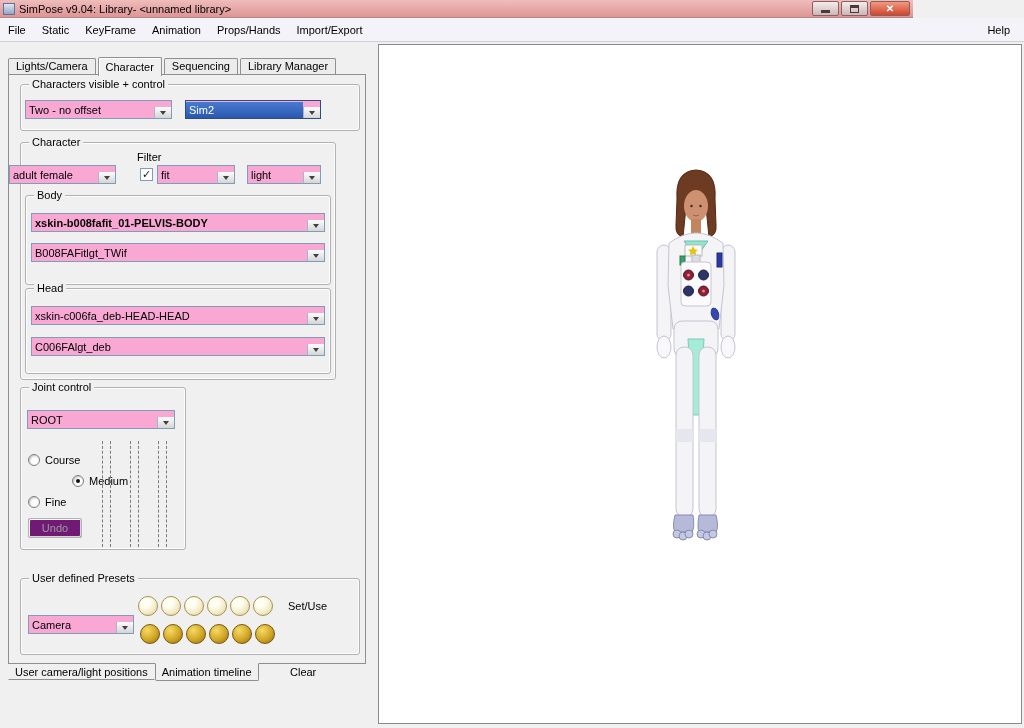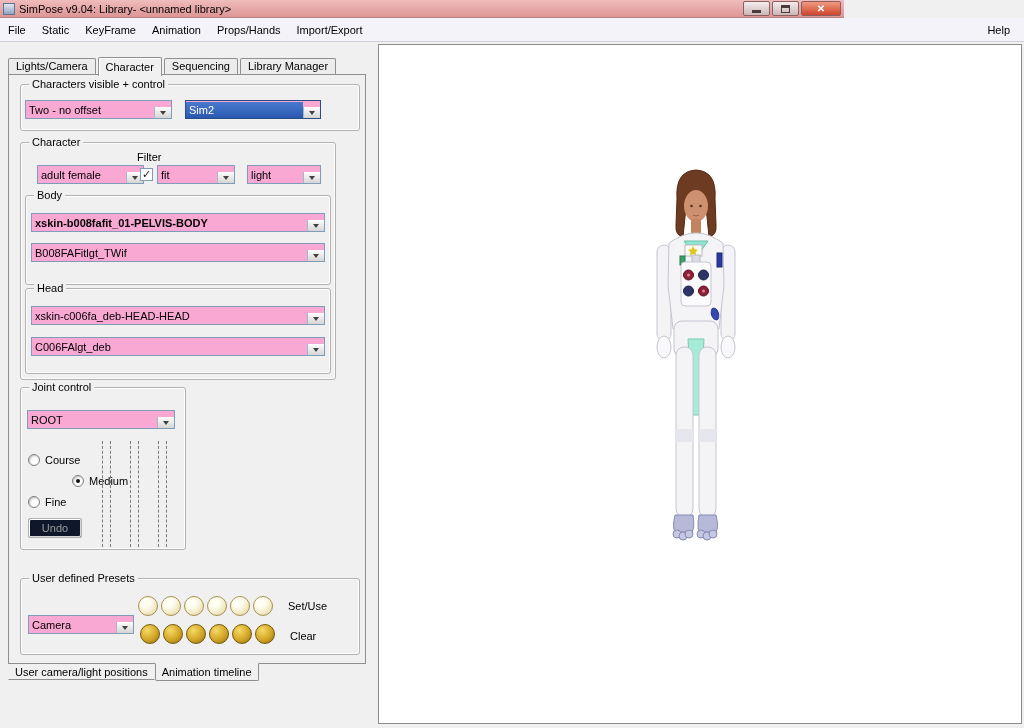--- a/index.html
+++ b/index.html
@@ -1,20 +1,20 @@
 <!DOCTYPE html>
 <html><head>
 <meta charset="utf-8">
 <style>
   * { margin:0; padding:0; box-sizing:border-box; }
   html,body { width:1024px; height:728px; overflow:hidden; }
   body { background:#f0f0f0; font-family:"Liberation Sans", sans-serif; font-size:11px; color:#000; position:relative; }
 
   
-  .titlebar { position:absolute; left:0; top:0; width:844px; height:18px;
+  .titlebar { position:absolute; left:0; top:0; width:913px; height:18px;
     background:linear-gradient(#f0bcbc,#dd9595); border-bottom:1px solid #bb8484;
     display:flex; align-items:center; }
   .app-icon { width:12px; height:12px; margin:0 4px 0 3px;
     background:linear-gradient(#dfe6f2,#90a6c6); border:1px solid #5f7392; }
   .title-text { font-size:11px; }
   .winbtns { margin-left:auto; display:flex; align-items:center; padding-right:3px; }
   .winbtn { height:15px; border:1px solid #8a5f5f; border-radius:2px; margin-left:2px;
     display:flex; align-items:center; justify-content:center; cursor:default; }
   .winbtn.minb,.winbtn.maxb { width:27px; background:linear-gradient(#f5ecec,#ccb6b6); }
   .winbtn.closeb { width:40px; background:linear-gradient(#f09a80,#cf452c); color:#fff;
@@ -59,21 +59,21 @@
     margin:0 0 0 1px; color:#1a1a1a; }
 
   .lbl { position:absolute; white-space:nowrap; }
 
   .radio-row { position:absolute; display:flex; align-items:center; gap:5px; }
   .radio { width:12px; height:12px; border-radius:50%; background:#fff; border:1px solid #7d7d7d;
     box-shadow:inset 1px 1px 2px rgba(0,0,0,.25); }
   .radio.sel::after { content:""; display:block; width:4px; height:4px; margin:3px;
     border-radius:50%; background:#101010; }
 
-  .btn-disabled { position:absolute; width:54px; height:20px; background:#0f172a;
+  .btn-disabled { position:absolute; width:54px; height:20px; background:#701a75;
     border:1px solid #b2b2b2; border-radius:2px; color:#9c9c9c; text-align:center;
     line-height:18px; box-shadow:inset 1px 1px 0 #fff, inset -1px -1px 0 #d6d6d6; }
 
   .slidercol { position:absolute; width:9px; height:106px; top:399px;
     border-left:1px dashed #7a7a7a; border-right:1px dashed #7a7a7a; }
 
   .prow { position:absolute; display:flex; }
   .pcircle { width:20px; height:20px; border-radius:50%; margin-right:3px; }
   .pcircle.light { background:radial-gradient(circle at 35% 30%, #fffef2 25%, #f3eccb 60%, #dcca8e);
     border:1px solid #a8924e; }
@@ -144,21 +144,21 @@
     <span class="ct">Sim2</span>
     <span class="ca">
         <i></i>
       </span>
   </div>
 
   <div class="group" style="left:20px; top:100px; width:316px; height:238px;">
     <span class="legend">Character</span>
   </div>
   <span class="lbl" style="left:137px; top:109px;">Filter</span>
-  <div class="combo" style="left:37px; top:123px; width:107px;">
+  <div class="combo" style="left:9px; top:123px; width:107px;">
     <span class="ct">adult female</span>
     <span class="ca">
         <i></i>
       </span>
   </div>
   <span class="checkbox checked" style="left:140px; top:126px;"></span>
   <div class="combo" style="left:157px; top:123px; width:78px;">
     <span class="ct">fit</span>
     <span class="ca">
         <i></i>
@@ -248,21 +248,21 @@
   </div>
   <div class="prow" style="left:140px; top:582px;">
     <span class="pcircle gold"></span>
     <span class="pcircle gold"></span>
     <span class="pcircle gold"></span>
     <span class="pcircle gold"></span>
     <span class="pcircle gold"></span>
     <span class="pcircle gold"></span>
   </div>
   <span class="lbl" style="left:288px; top:558px;">Set/Use</span>
-  <span class="lbl" style="left:290px; top:588px;">Clear</span>
+  <span class="lbl" style="left:290px; top:624px;">Clear</span>
 
   <div class="btabstrip">
     <span class="btab">User camera/light positions</span>
     <span class="btab active">Animation timeline</span>
   </div>
 
 </div>
 
 <div class="viewport">
   <svg class="char" width="130" height="380" viewBox="0 0 130 380" xmlns="http://www.w3.org/2000/svg">

